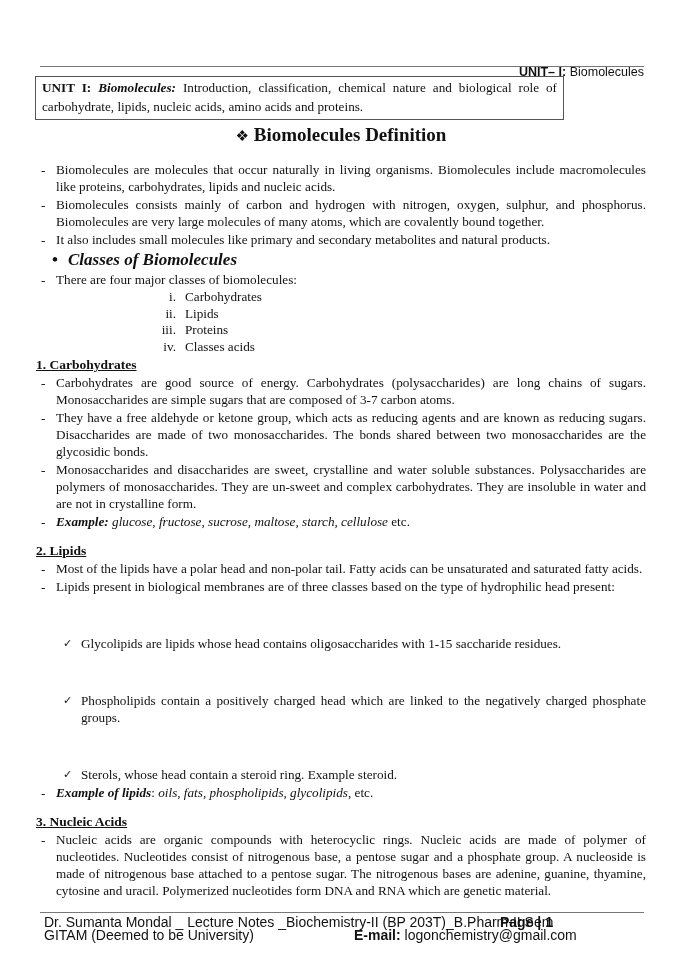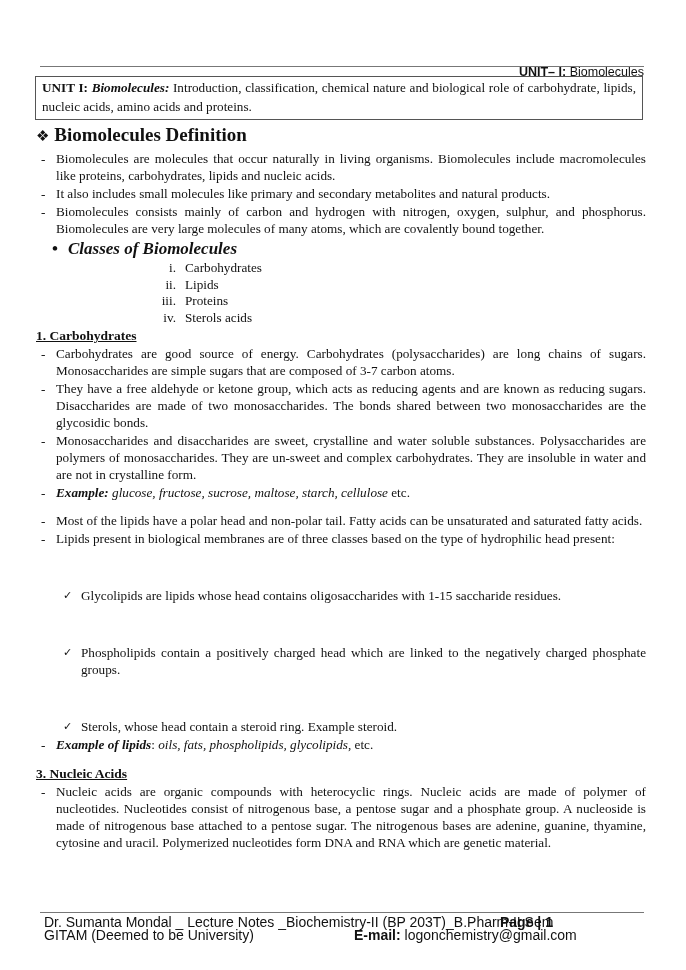--- a/index.html
+++ b/index.html
@@ -1,22 +1,22 @@
 <!DOCTYPE html>
 <html><head>
 <meta charset="utf-8">
 <style>
   html, body { margin:0; padding:0; background:#fff; }
   body { width:686px; height:970px; position:relative; overflow:hidden; color:#111; }
   .header { position:absolute; top:45px; right:42px; font-family:"Liberation Sans", sans-serif; font-size:12.5px;margin-top:20px; }
   .header b { font-weight:bold; }
   .header-rule { position:absolute; top:66px; left:40px; right:42px; border-top:1.2px solid #777; }
-  .unit-box { position:absolute; top:76px; left:35px; width:608px; border:1px solid #555; padding:1px 6px 3px 6px; font-family:"Liberation Serif", serif; font-size:13.2px; line-height:19px; text-align:justify; box-sizing:border-box; }
+  .unit-box { position:absolute; top:76px; left:35px; width:529px; border:1px solid #555; padding:1px 6px 3px 6px; font-family:"Liberation Serif", serif; font-size:13.2px; line-height:19px; text-align:justify; box-sizing:border-box; }
   .content { position:absolute; top:120px; left:36px; width:610px; font-family:"Liberation Serif", serif; font-size:13.2px; line-height:17px; }
-  h1.def { font-size:19px; font-weight:bold; margin:4px 0 3px 0; line-height:22px; }
+  h1.def { text-align:center; font-size:19px; font-weight:bold; margin:4px 0 14px 0; line-height:22px; }
   .dash { position:relative; padding-left:20px; text-align:justify; margin:0 0 1px 0; }
   .dash::before { content:"-"; position:absolute; left:5px; top:0; }
   .sub { font-size:17px; font-weight:bold; font-style:italic; margin:1px 0 1px 16px; line-height:21px; }
   .sub .bul { font-style:normal; margin-right:10px; }
   .roman { margin-left:110px; }
   .roman div { display:flex; line-height:16.5px; }
   .roman .n { width:30px; text-align:right; margin-right:9px; }
   h2.sec { font-size:13.5px; font-weight:bold; margin:1px 0 1px 0; line-height:17px;text-decoration:underline; }
   .check { position:relative; padding-left:45px; text-align:justify; margin-bottom:1px;margin-top:40px; }
   .check::before { content:"\2713"; position:absolute; left:27px; top:0; font-family:"DejaVu Sans", sans-serif; font-size:11px; }
@@ -40,52 +40,54 @@
   <b>UNIT I:</b>
   <b><i>Biomolecules:</i></b><span> Introduction, classification, chemical nature and biological role of carbohydrate, lipids, nucleic acids, amino acids and proteins.</span>
 </div>
 
 <div class="content">
   <h1 class="def">
     <span style="font-family:'DejaVu Sans',sans-serif;font-size:15px;">❖</span>
     <span>Biomolecules Definition</span>
   </h1>
   <div class="dash">Biomolecules are molecules that occur naturally in living organisms. Biomolecules include macromolecules like proteins, carbohydrates, lipids and nucleic acids.</div>
+  <div class="dash">Biomolecules consists mainly of carbon and hydrogen with nitrogen, oxygen, sulphur, and phosphorus. Biomolecules are very large molecules of many atoms, which are covalently bound together.</div>
   <div class="dash">It also includes small molecules like primary and secondary metabolites and natural products.</div>
-  <div class="dash">Biomolecules consists mainly of carbon and hydrogen with nitrogen, oxygen, sulphur, and phosphorus. Biomolecules are very large molecules of many atoms, which are covalently bound together.</div>
 
   <div class="sub">
     <span class="bul">•</span><span>Classes of Biomolecules</span>
   </div>
+  <div class="dash">There are four major classes of biomolecules:</div>
   <div class="roman">
     <div>
         <span class="n">i.</span>
         <span>Carbohydrates</span>
       </div>
     <div>
         <span class="n">ii.</span>
         <span>Lipids</span>
       </div>
     <div>
         <span class="n">iii.</span>
         <span>Proteins</span>
       </div>
     <div>
         <span class="n">iv.</span>
-        <span>Sterols acids</span>
+        <span>Classes acids</span>
       </div>
   </div>
 
   <h2 class="sec">1.  Carbohydrates</h2>
   <div class="dash">Carbohydrates are good source of energy. Carbohydrates (polysaccharides) are long chains of sugars. Monosaccharides are simple sugars that are composed of 3-7 carbon atoms.</div>
   <div class="dash">They have a free aldehyde or ketone group, which acts as reducing agents and are known as reducing sugars. Disaccharides are made of two monosaccharides. The bonds shared between two monosaccharides are the glycosidic bonds.</div>
   <div class="dash">Monosaccharides and disaccharides are sweet, crystalline and water soluble substances. Polysaccharides are polymers of monosaccharides. They are un-sweet and complex carbohydrates. They are insoluble in water and are not in crystalline form.</div>
   <div class="dash"><b><i>Example:</i></b><i> glucose, fructose, sucrose, maltose, starch, cellulose</i><span> etc.</span></div>
 
   <div class="gap"></div>
+  <h2 class="sec">2.  Lipids</h2>
   <div class="dash">Most of the lipids have a polar head and non-polar tail. Fatty acids can be unsaturated and saturated fatty acids.</div>
   <div class="dash">Lipids present in biological membranes are of three classes based on the type of hydrophilic head present:</div>
   <div class="check">Glycolipids are lipids whose head contains oligosaccharides with 1-15 saccharide residues.</div>
   <div class="check">Phospholipids contain a positively charged head which are linked to the negatively charged phosphate groups.</div>
   <div class="check">Sterols, whose head contain a steroid ring. Example steroid.</div>
   <div class="dash"><b><i>Example of lipids</i></b><span>:</span><i> oils, fats, phospholipids, glycolipids</i><span>, etc.</span></div>
 
   <div class="gap"></div>
   <h2 class="sec">3.  Nucleic Acids</h2>
   <div class="dash">Nucleic acids are organic compounds with heterocyclic rings. Nucleic acids are made of polymer of nucleotides. Nucleotides consist of nitrogenous base, a pentose sugar and a phosphate group. A nucleoside is made of nitrogenous base attached to a pentose sugar. The nitrogenous bases are adenine, guanine, thyamine, cytosine and uracil. Polymerized nucleotides form DNA and RNA which are genetic material.</div>

